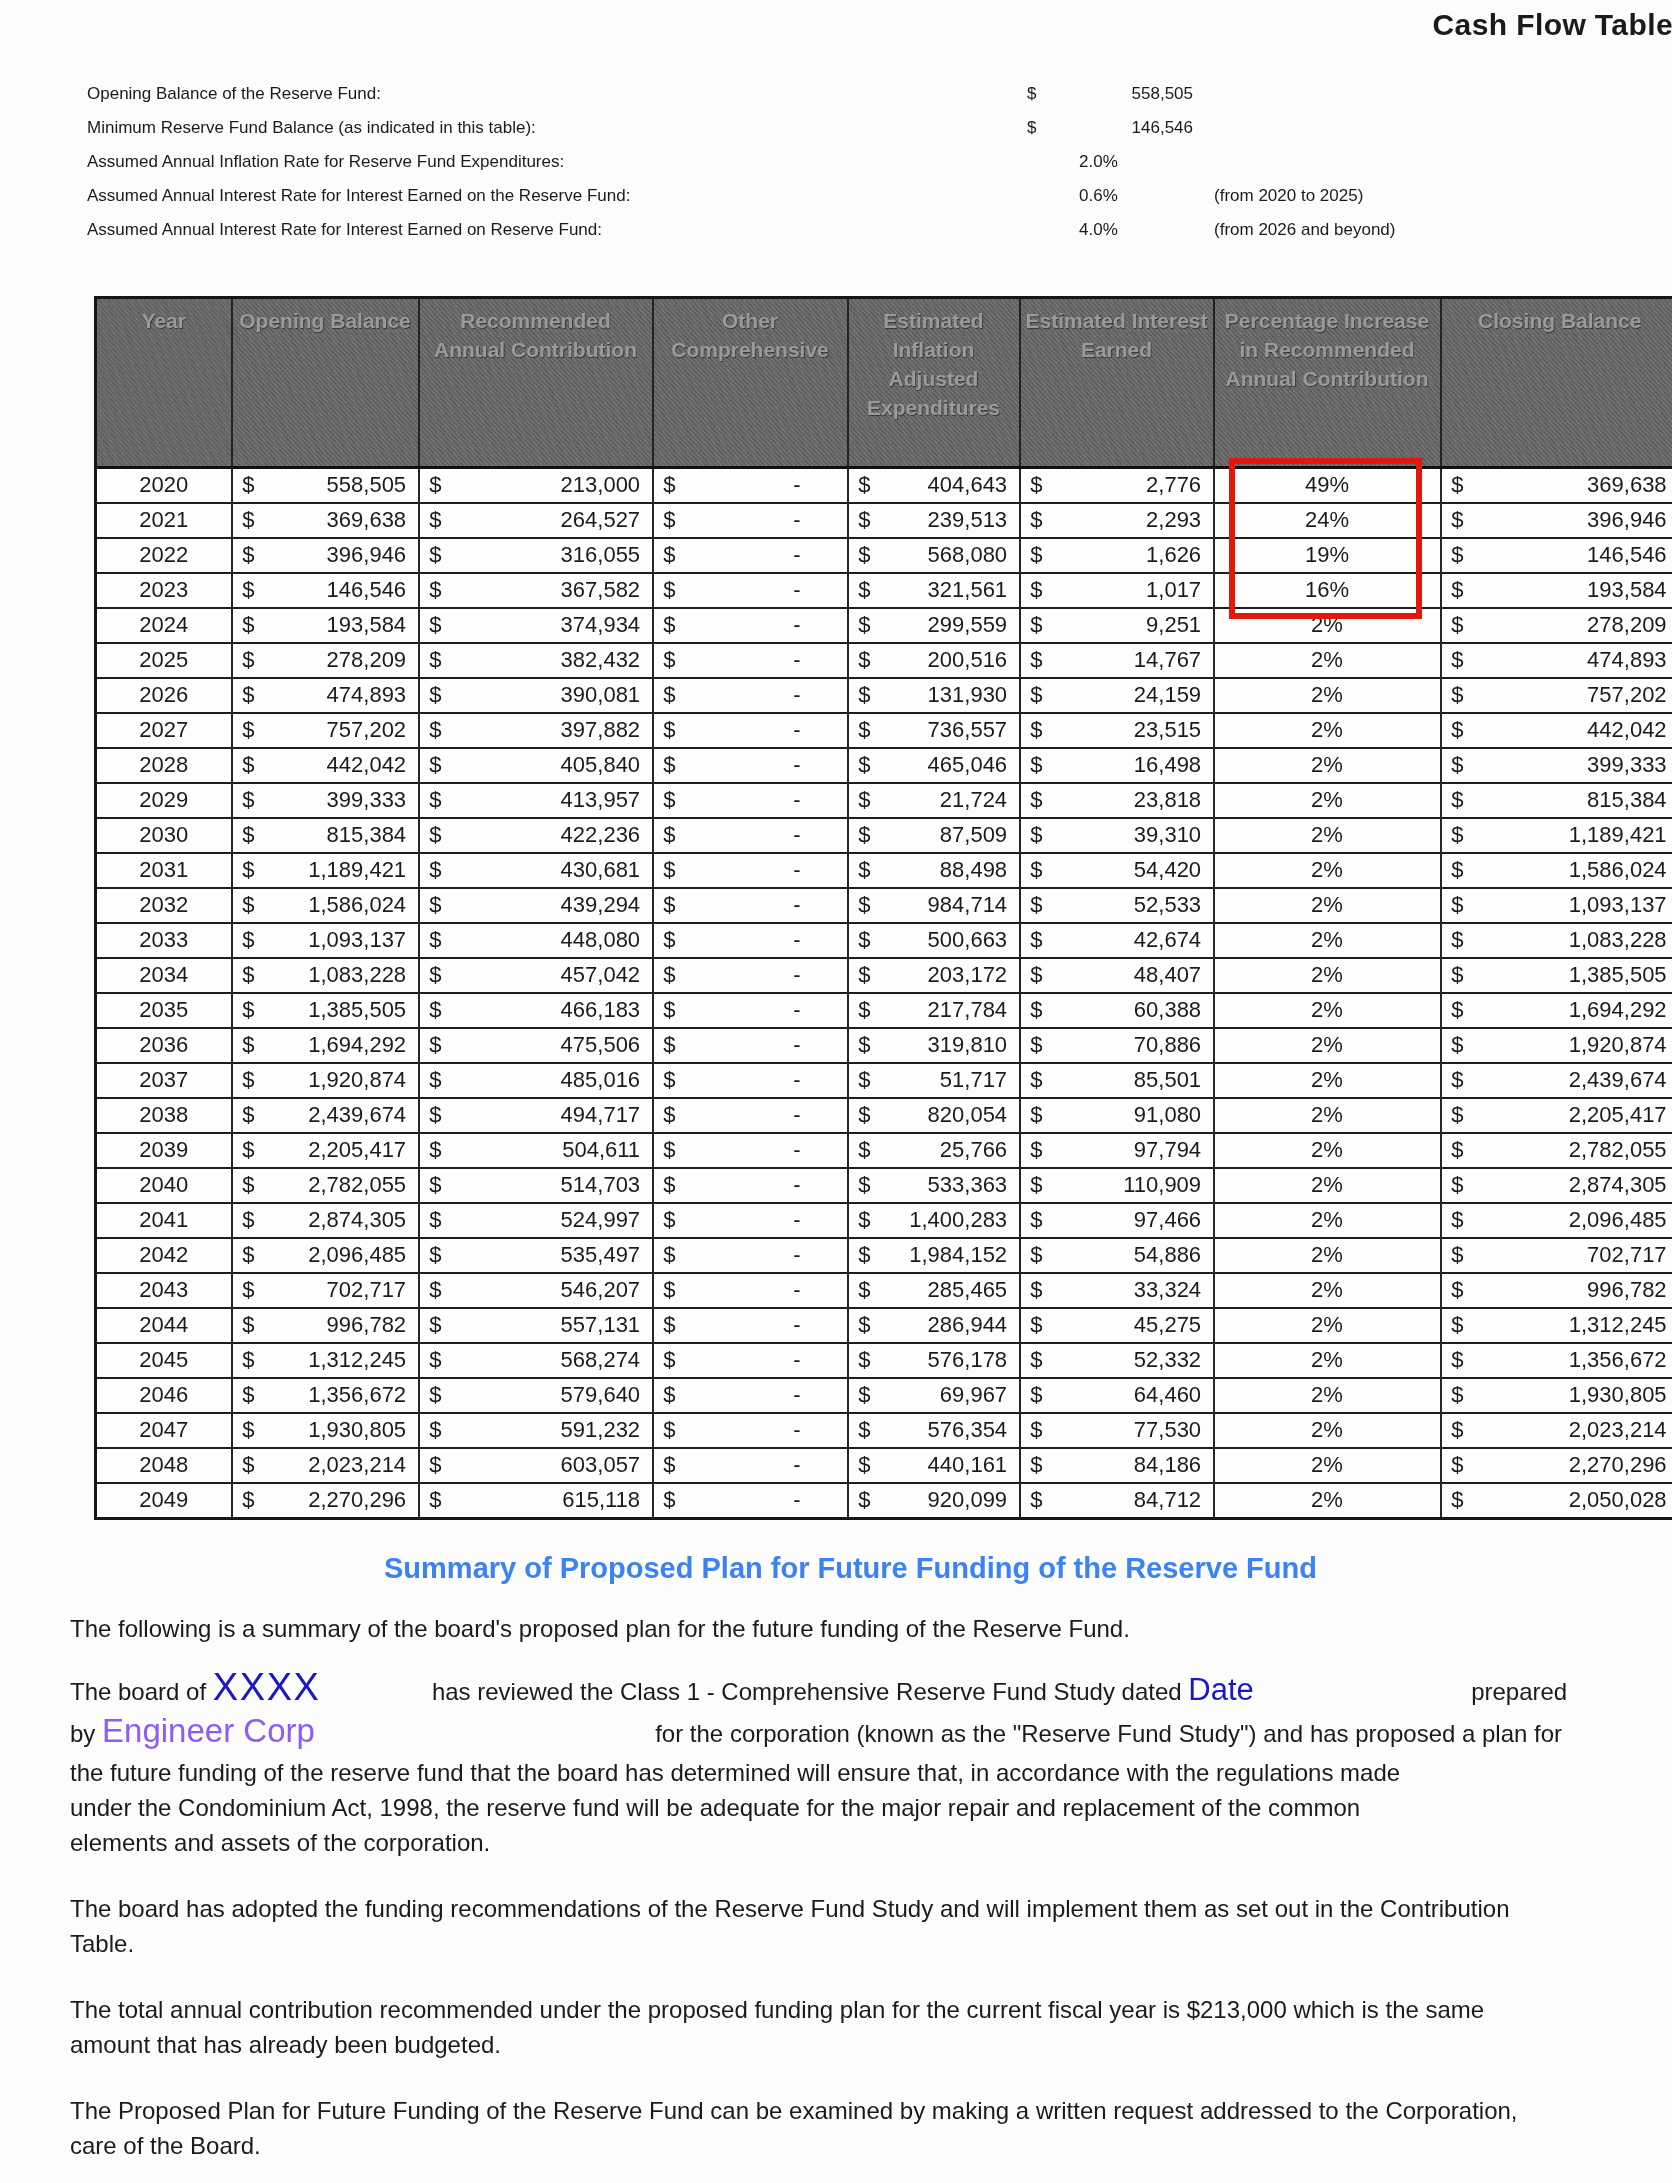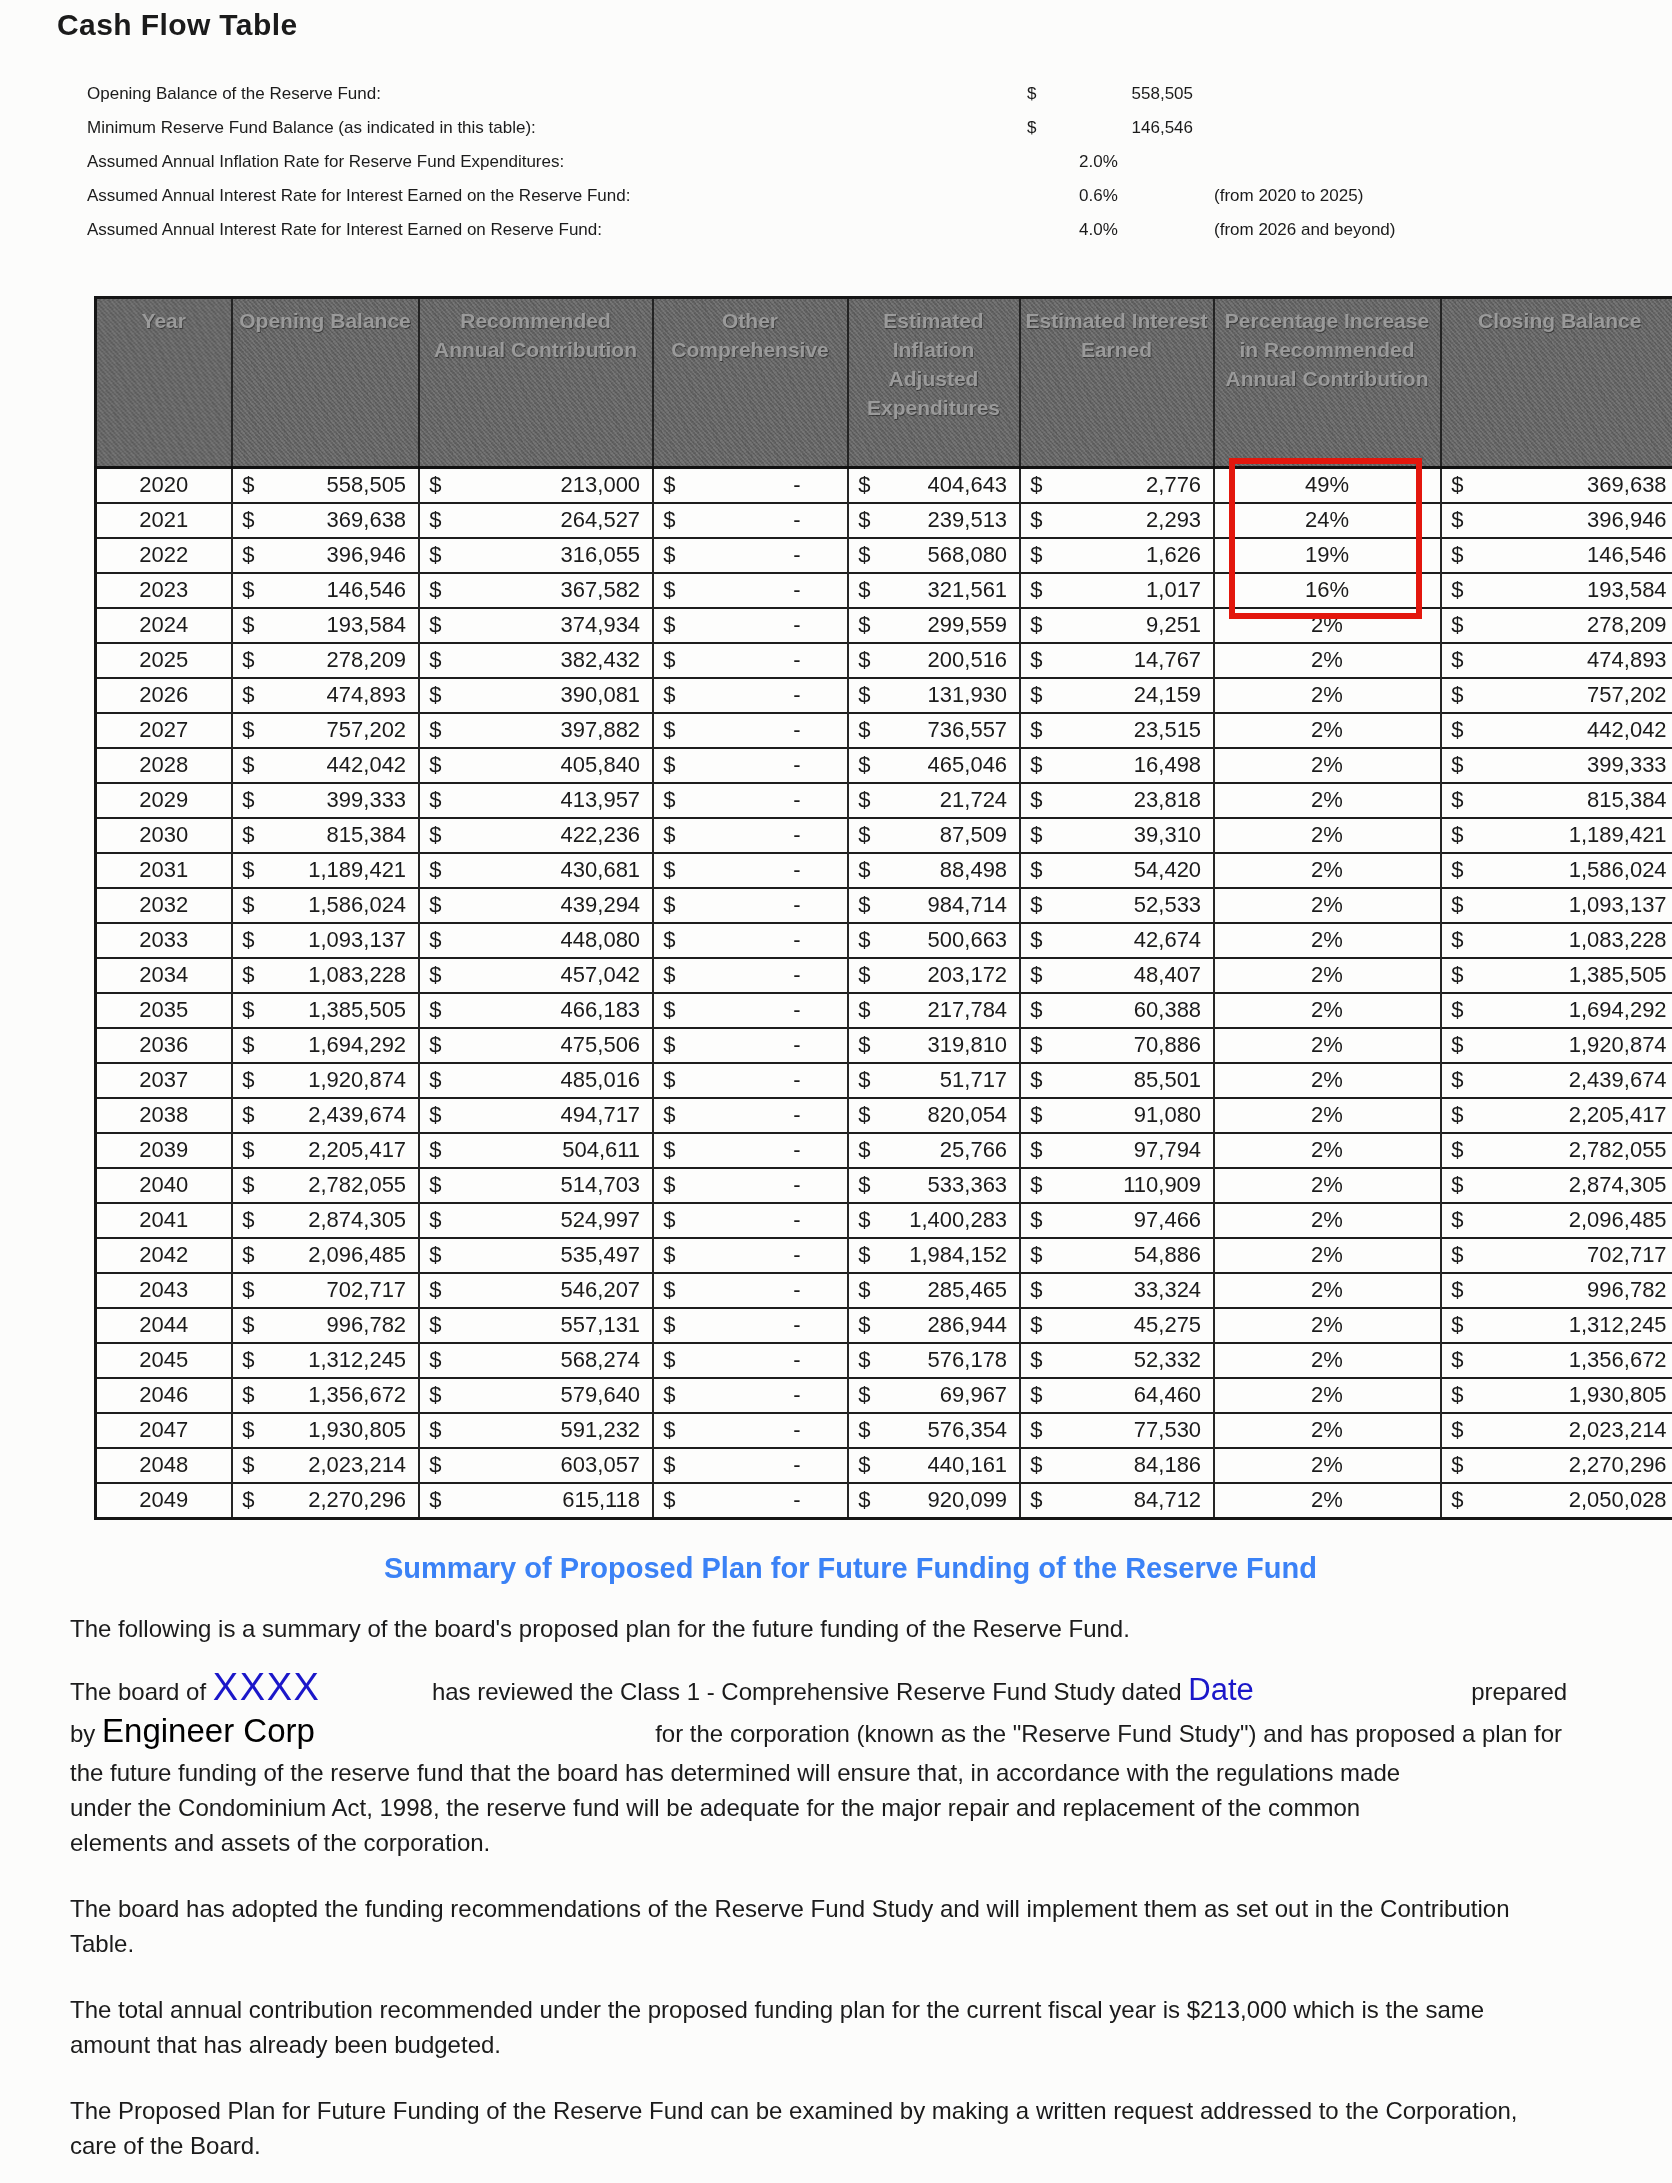--- a/index.html
+++ b/index.html
@@ -9,21 +9,21 @@
     margin:0 auto;
     background:#fcfcfb;
     font-family:"Liberation Sans", sans-serif;
     color:#1b1b1b;
     overflow:hidden;
   }
 
   
   .doc-title {
     position:absolute; top:8.2px; left:0; width:100%;
-    text-align:left; padding-left:57px; box-sizing:border-box;
+    text-align:right; padding-left:57px; box-sizing:border-box;
     font-size:30px; font-weight:bold; letter-spacing:0.4px;
   }
 
   
   .info-block { position:absolute; left:87px; top:84px; font-size:17px; }
   .info-row { display:grid; grid-template-columns:940px 52px 114px auto; height:34px; align-items:baseline; }
   .info-row .lbl { white-space:nowrap; }
   .info-row .cur { }
   .info-row .val { text-align:right; }
   .info-row .val.pct { text-align:left; }
@@ -1039,21 +1039,21 @@
         <span>The board of</span>
         <span class="blue name-xxxx" style="color: rgb(27, 23, 201);">XXXX</span>
         <span class="sp w120"></span>
         <span>has reviewed the Class 1 - Comprehensive Reserve Fund Study dated</span>
         <span class="blue name-date" style="color: rgb(27, 23, 201);">Date</span>
         <span class="sp w250"></span>
         <span>prepared</span>
       </div>
       <div class="line line2">
         <span>by</span>
-        <span class="blue name-eng" style="color: #000000;">Engineer Corp</span>
+        <span class="blue name-eng" style="color: #8b5cf6;">Engineer Corp</span>
         <span class="sp w400"></span>
         <span>for the corporation (known as the "Reserve Fund Study") and has proposed a plan for</span>
       </div>
       <div>the future funding of the reserve fund that the board has determined will ensure that, in accordance with the regulations made</div>
       <div>under the Condominium Act, 1998, the reserve fund will be adequate for the major repair and replacement of the common</div>
       <div>elements and assets of the corporation.</div>
     </div>
 
     <p class="para wrapped gap-lg">The board has adopted the funding recommendations of the Reserve Fund Study and will implement them as set out in the Contribution Table.</p>
     <p class="para wrapped gap-lg">The total annual contribution recommended under the proposed funding plan for the current fiscal year is $213,000 which is the same amount that has already been budgeted.</p>

